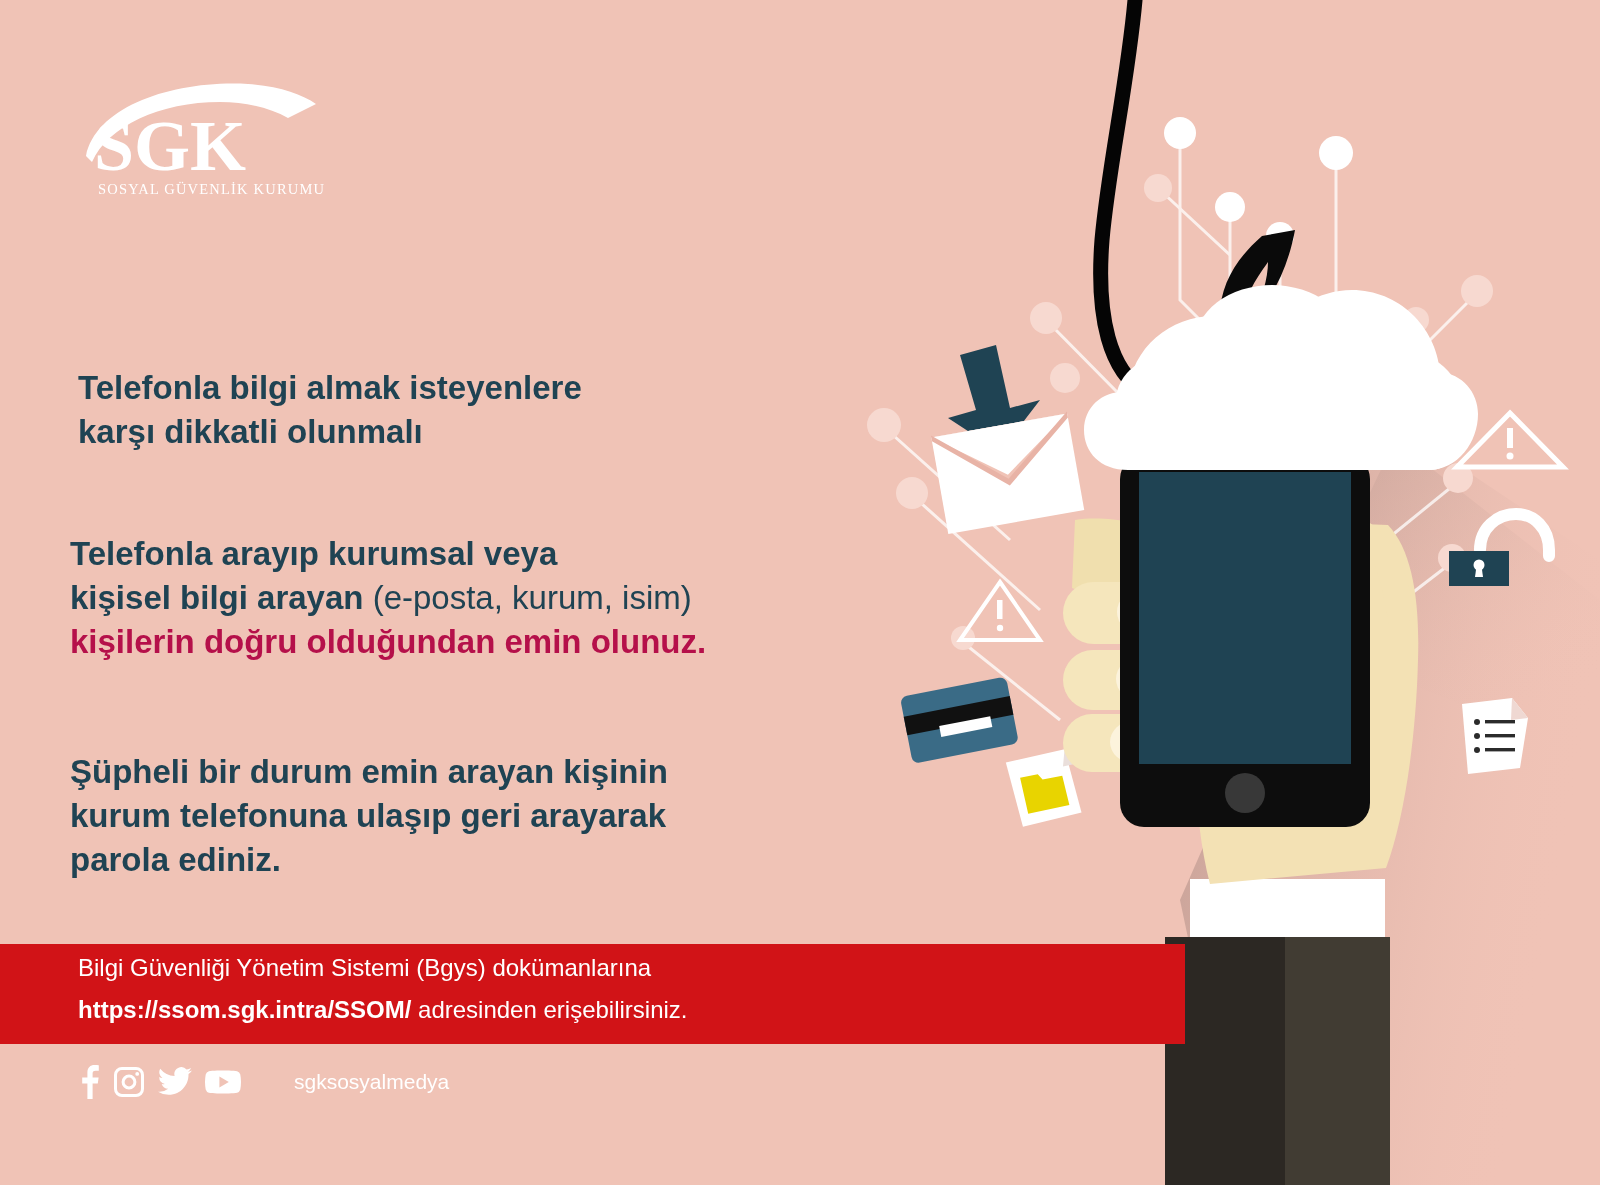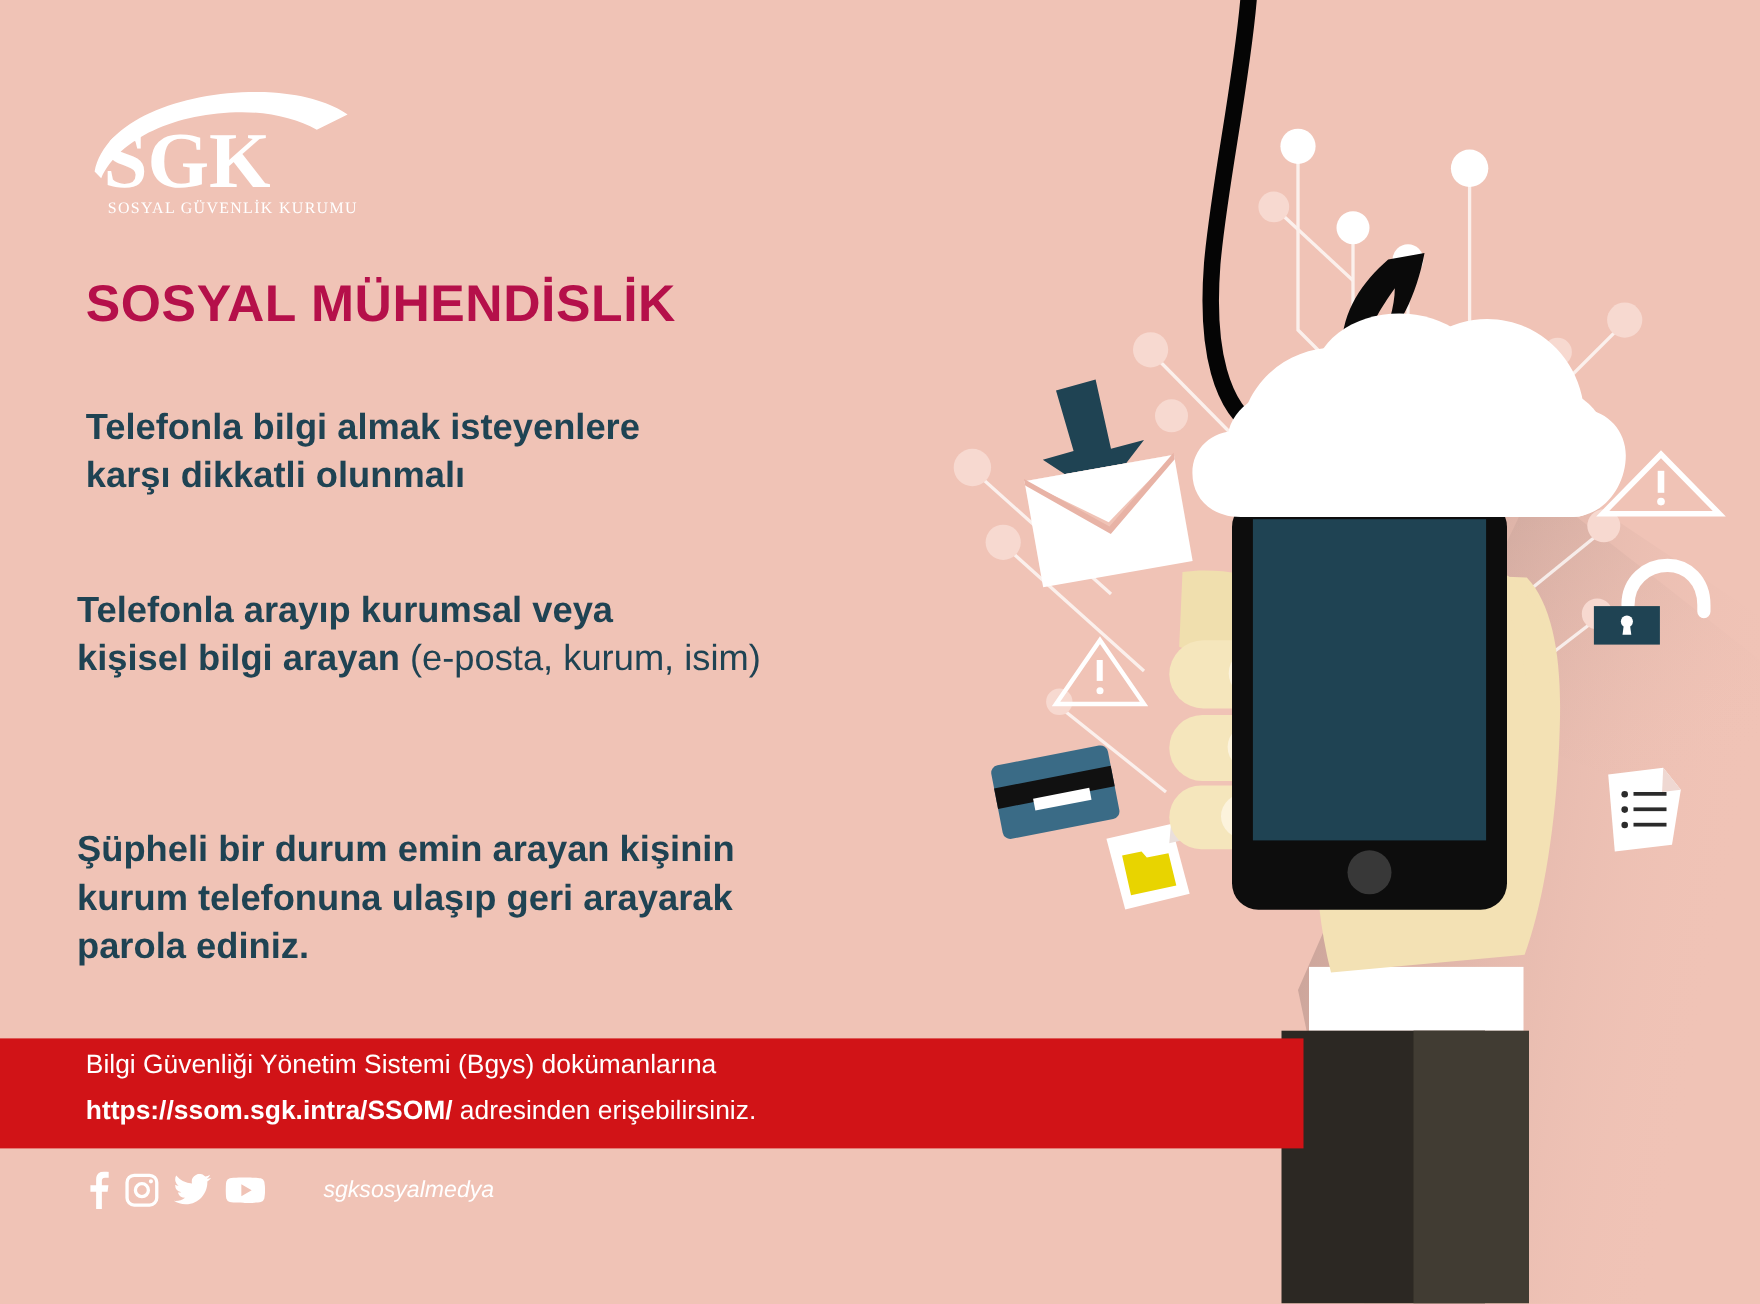--- a/index.html
+++ b/index.html
@@ -52,21 +52,21 @@
   }
   .band-l1{top:954px;font-weight:normal;}
   .band-l2{top:996px;font-weight:normal;}
   .band-l2 b{font-weight:bold;}
 
   
   .social{position:absolute;left:78px;top:1065px;display:flex;align-items:center;gap:13px;}
   .social svg{display:block;fill:#ffffff;}
   .handle{
     margin-left:40px;color:#ffffff;font-size:21px;
-    font-family:"Liberation Sans", sans-serif;font-weight:normal;font-style:italic;
+    font-family:"Liberation Sans", sans-serif;font-weight:normal;
   }
 </style>
 </head>
 <body>
 
 <div class="stage">
 
   <svg class="art" viewBox="0 0 1600 1185">
     <defs>
       <linearGradient id="shadowGrad" x1="0" y1="0" x2="1" y2="0.35">
@@ -222,30 +222,30 @@
   </svg>
 
   <div class="logo">
     <svg viewBox="0 0 250 135">
       <path d="M8 78 C18 28 96 2 170 6 C200 8 224 16 238 26 L210 40 C192 30 168 24 142 24 C82 24 30 48 14 84 Z" fill="#ffffff"></path>
       <text x="16" y="92" font-family="Liberation Serif, serif" font-size="72" font-weight="bold" fill="#ffffff">SGK</text>
       <text x="20" y="116" font-family="Liberation Serif, serif" font-size="14.5" letter-spacing="1.2" fill="#ffffff">SOSYAL GÜVENLİK KURUMU</text>
     </svg>
   </div>
 
-  <div class="title">SOSYAL MÜHENDİSLİK</div>
 
   <div class="para p1">
     <div>Telefonla bilgi almak isteyenlere</div>
     <div>karşı dikkatli olunmalı</div>
   </div>
 
   <div class="para p2">
     <div>Telefonla arayıp kurumsal veya</div>
     <div><span>kişisel bilgi arayan</span><span class="light"> (e-posta, kurum, isim)</span></div>
+    <div class="accent">kişilerin doğru olduğundan emin olunuz.</div>
   </div>
 
   <div class="para p3">
     <div>Şüpheli bir durum emin arayan kişinin</div>
     <div>kurum telefonuna ulaşıp geri arayarak</div>
     <div>parola ediniz.</div>
   </div>
 
   <div class="band"></div>
   <div class="band-line band-l2"><b>https://ssom.sgk.intra/SSOM/</b><span> adresinden erişebilirsiniz.</span></div>

